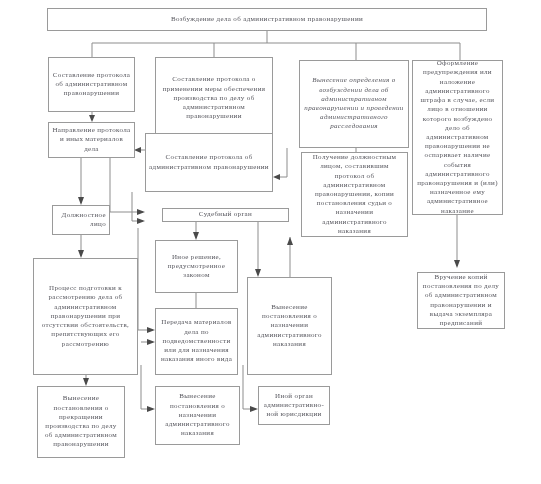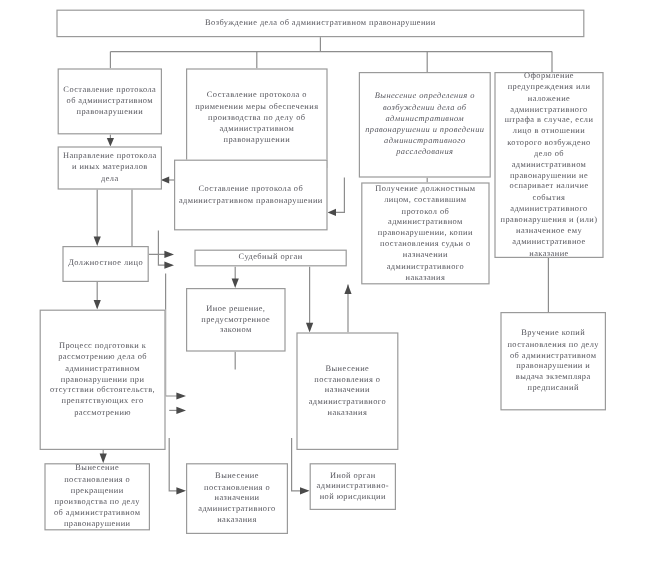--- a/index.html
+++ b/index.html
@@ -145,46 +145,49 @@
   </div>
 
   <div class="box" style="left:145px; top:133px; width:128px; height:59px;">
     <span>Составление протокола об административном правонарушении</span>
   </div>
 
   <div class="box" style="left:301px; top:152px; width:107px; height:85px;">
     <span>Получение должностным лицом, составившим протокол об административном правонарушении, копии постановления судьи о назначении административного наказания</span>
   </div>
 
-  <div class="box" style="left:52px; top:205px; width:72px; height:30px;">
+  <div class="box" style="left:52px; top:205px; width:58px; height:30px;text-align:right;">
     <span>Должностное лицо</span>
   </div>
 
   <div class="box" style="left:146px; top:208px; width:127px; height:14px;margin-left:16px;">
     <span>Судебный орган</span>
   </div>
 
   <div class="box" style="left:33px; top:258px; width:105px; height:117px;">
     <span>Процесс подготовки к рассмотрению дела об административном правонарушении при отсутствии обстоятельств, препятствующих его рассмотрению</span>
   </div>
 
   <div class="box" style="left:155px; top:240px; width:83px; height:53px;">
     <span>Иное решение, предусмотренное законом</span>
   </div>
 
+  <div class="box" style="left:155px; top:308px; width:83px; height:67px;">
+    <span>Передача материалов дела по подведомственности или для назначения наказания иного вида</span>
+  </div>
 
   <div class="box" style="left:247px; top:277px; width:85px; height:98px;">
     <span>Вынесение постановления о назначении административного наказания</span>
   </div>
 
-  <div class="box" style="left:417px; top:260px; width:88px; height:82px;">
+  <div class="box" style="left:417px; top:272px; width:88px; height:57px;">
     <span>Вручение копий постановления по делу об административном правонарушении и выдача экземпляра предписаний</span>
   </div>
 
-  <div class="box" style="left:37px; top:386px; width:88px; height:56px;">
+  <div class="box" style="left:37px; top:386px; width:88px; height:72px;">
     <span>Вынесение постановления о прекращении производства по делу об административном правонарушении</span>
   </div>
 
   <div class="box" style="left:155px; top:386px; width:85px; height:59px;">
     <span>Вынесение постановления о назначении административного наказания</span>
   </div>
 
   <div class="box" style="left:258px; top:386px; width:72px; height:39px;align-items:center;">
     <span>Иной орган административно-ной юрисдикции</span>
   </div>

